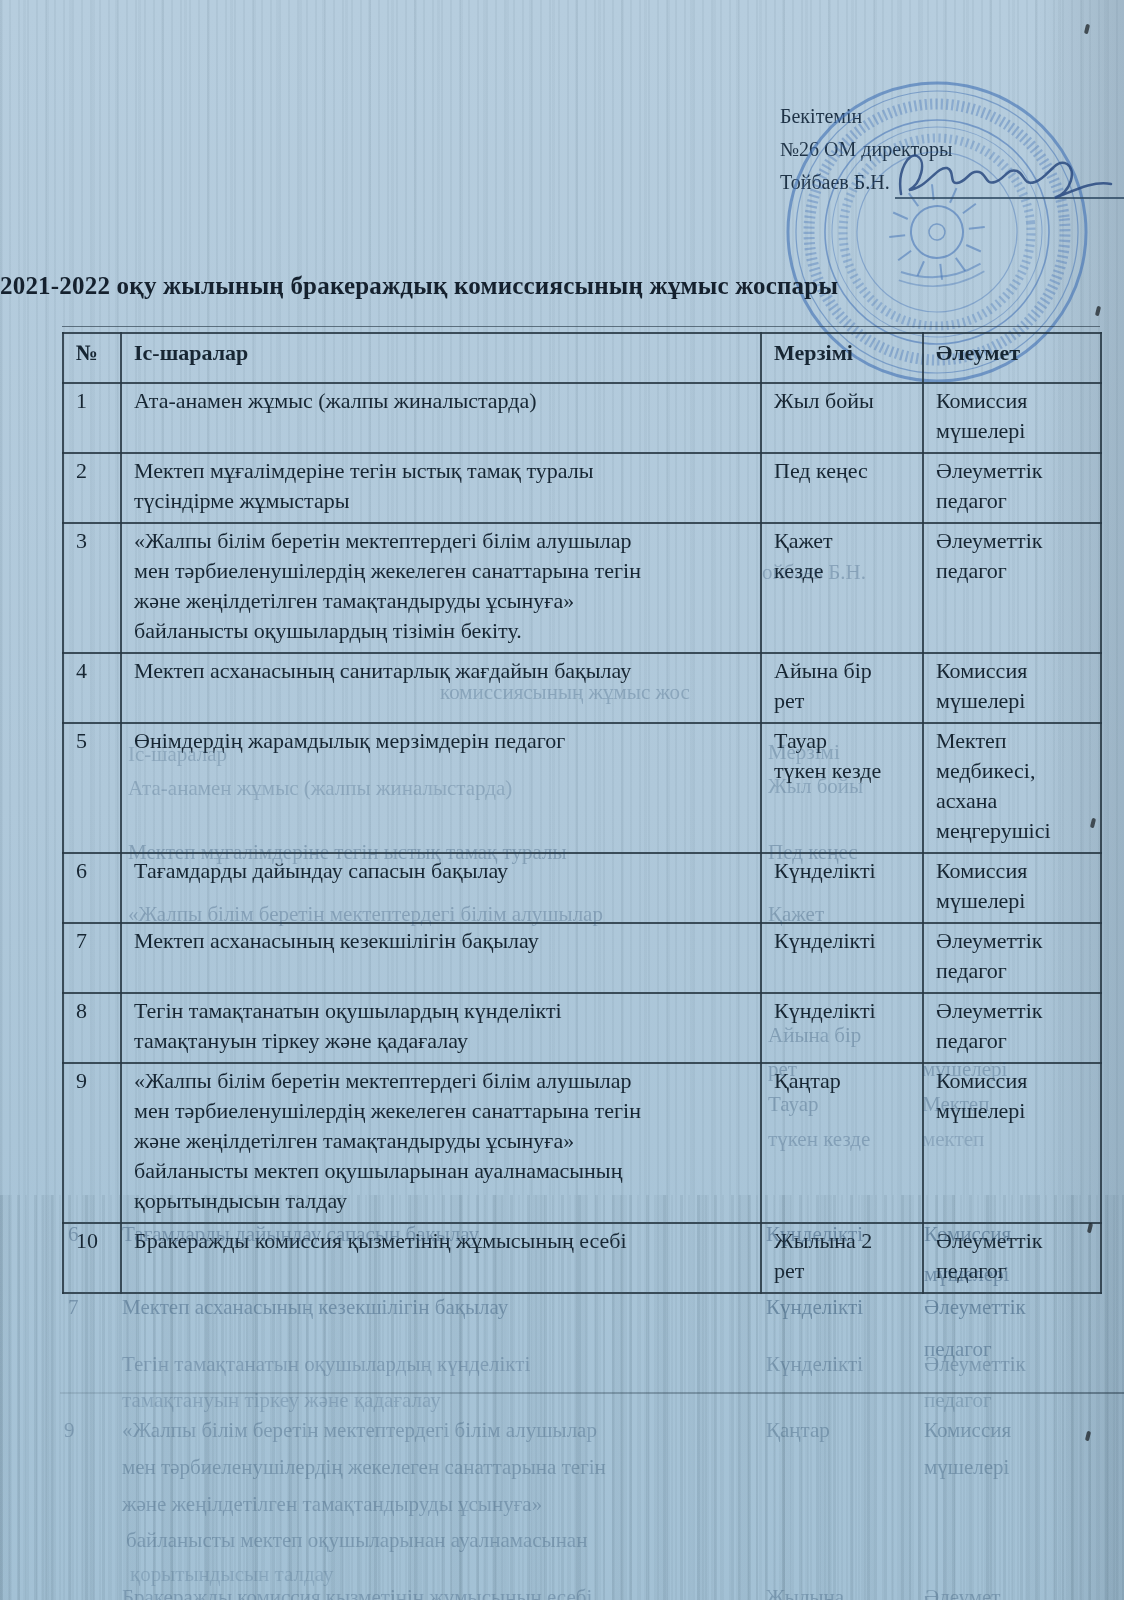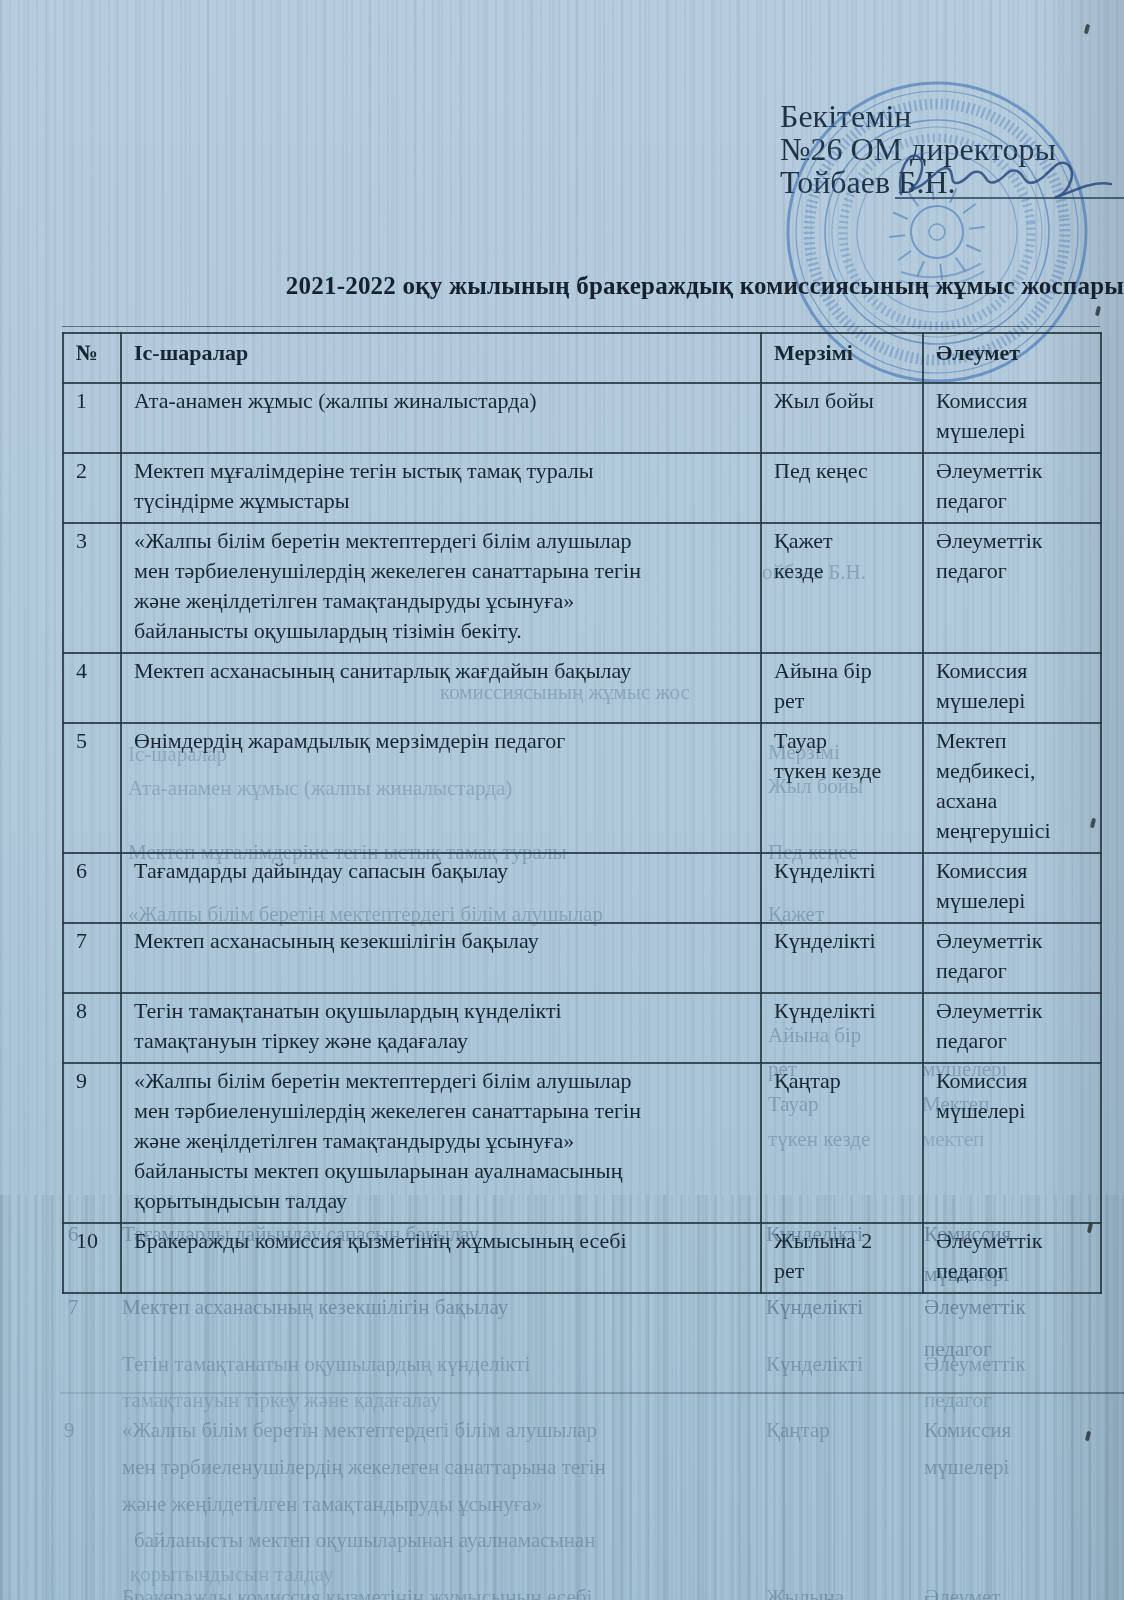--- a/index.html
+++ b/index.html
@@ -8,28 +8,28 @@
     font-family:"Liberation Serif","DejaVu Serif",serif;
     background:
       linear-gradient(90deg, rgba(0,0,0,0) 92%, rgba(50,70,85,0.16)),
       repeating-linear-gradient(90deg, rgba(71,96,112,0.07) 0 2px, rgba(0,0,0,0) 2px 9px),
       repeating-linear-gradient(90deg, rgba(71,96,112,0.05) 0 3px, rgba(0,0,0,0) 3px 23px),
       linear-gradient(180deg,#b6cdde 0%,#afc8da 50%,#a3c1d5 100%);
     color:#1b2a38;
   }
   .abs{position:absolute;}
   
-  .approval{left:780px;top:100px;font-size:32px;line-height:33px;color:#1f3347;}
+  .approval{left:780px;top:100px;font-size:20px;line-height:33px;color:#1f3347;}
   
   .sig-line{left:895px;top:197px;width:229px;height:2px;background:rgba(45,72,99,0.8);}
   .signature{left:893px;top:140px;}
   
   .stamp{left:782px;top:66px;}
   
-  .title{left:0;top:272px;width:1124px;text-align:right;font-size:25px;font-weight:bold;
+  .title{left:0;top:272px;width:1124px;text-align:left;font-size:25px;font-weight:bold;
          letter-spacing:.2px;color:#15212e;margin:0;}
   
   .topline{left:62px;top:326px;width:1038px;height:1px;background:rgba(44,62,76,0.65);}
   table.plan{position:absolute;left:62px;top:332px;width:1038px;border-collapse:collapse;
              table-layout:fixed;font-size:22px;color:#17263375;color:#172633;}
   table.plan col.c-num{width:58px;}
   table.plan col.c-act{width:640px;}
   table.plan col.c-term{width:162px;}
   table.plan col.c-resp{width:178px;}
   table.plan th,table.plan td{border:2px solid rgba(38,54,66,0.85);vertical-align:top;
@@ -245,21 +245,21 @@
     <div class="ghost" style="left: 924px; top: 1352px; color: rgba(36, 70, 104, 0.3);">Әлеуметтік</div>
     <div class="ghost" style="left: 122px; top: 1388px; color: rgba(36, 70, 104, 0.22);">тамақтануын тіркеу және қадағалау</div>
     <div class="ghost" style="left: 924px; top: 1388px; color: rgba(36, 70, 104, 0.25);">педагог</div>
     <div class="ghost" style="left: 64px; top: 1418px; color: rgba(36, 70, 104, 0.3);">9</div>
     <div class="ghost" style="left: 122px; top: 1418px; color: rgba(36, 70, 104, 0.3);">«Жалпы білім беретін  мектептердегі білім алушылар</div>
     <div class="ghost" style="left: 766px; top: 1418px; color: rgba(36, 70, 104, 0.32);">Қаңтар</div>
     <div class="ghost" style="left: 924px; top: 1418px; color: rgba(36, 70, 104, 0.34);">Комиссия</div>
     <div class="ghost" style="left: 122px; top: 1455px; color: rgba(36, 70, 104, 0.32);">мен тәрбиеленушілердің жекелеген санаттарына тегін</div>
     <div class="ghost" style="left: 924px; top: 1455px; color: rgba(36, 70, 104, 0.34);">мүшелері</div>
     <div class="ghost" style="left: 122px; top: 1492px; color: rgba(36, 70, 104, 0.3);">және жеңілдетілген тамақтандыруды ұсынуға»</div>
-    <div class="ghost" style="left: 134px; top: 1528px; color: rgba(36, 70, 104, 0.3);">байланысты мектеп оқушыларынан  ауалнамасынан</div>
+    <div class="ghost" style="left: 126px; top: 1528px; color: rgba(36, 70, 104, 0.3);">байланысты мектеп оқушыларынан  ауалнамасынан</div>
     <div class="ghost" style="left: 130px; top: 1562px; color: rgba(36, 70, 104, 0.2);">қорытындысын талдау</div>
     <div class="ghost" style="left: 122px; top: 1585px; color: rgba(36, 70, 104, 0.28);">Бракеражды комиссия қызметінің жұмысының есебі</div>
     <div class="ghost" style="left: 766px; top: 1585px; color: rgba(36, 70, 104, 0.3);">Жылына</div>
     <div class="ghost" style="left: 924px; top: 1585px; color: rgba(36, 70, 104, 0.3);">Әлеумет</div>
   </div>
 <div class="abs ghost-hline"></div>
 
 <div class="mark" style="left:1085px;top:24px;"></div>
 <div class="mark" style="left:1096px;top:306px;"></div>
 <div class="mark" style="left:1091px;top:818px;"></div>

